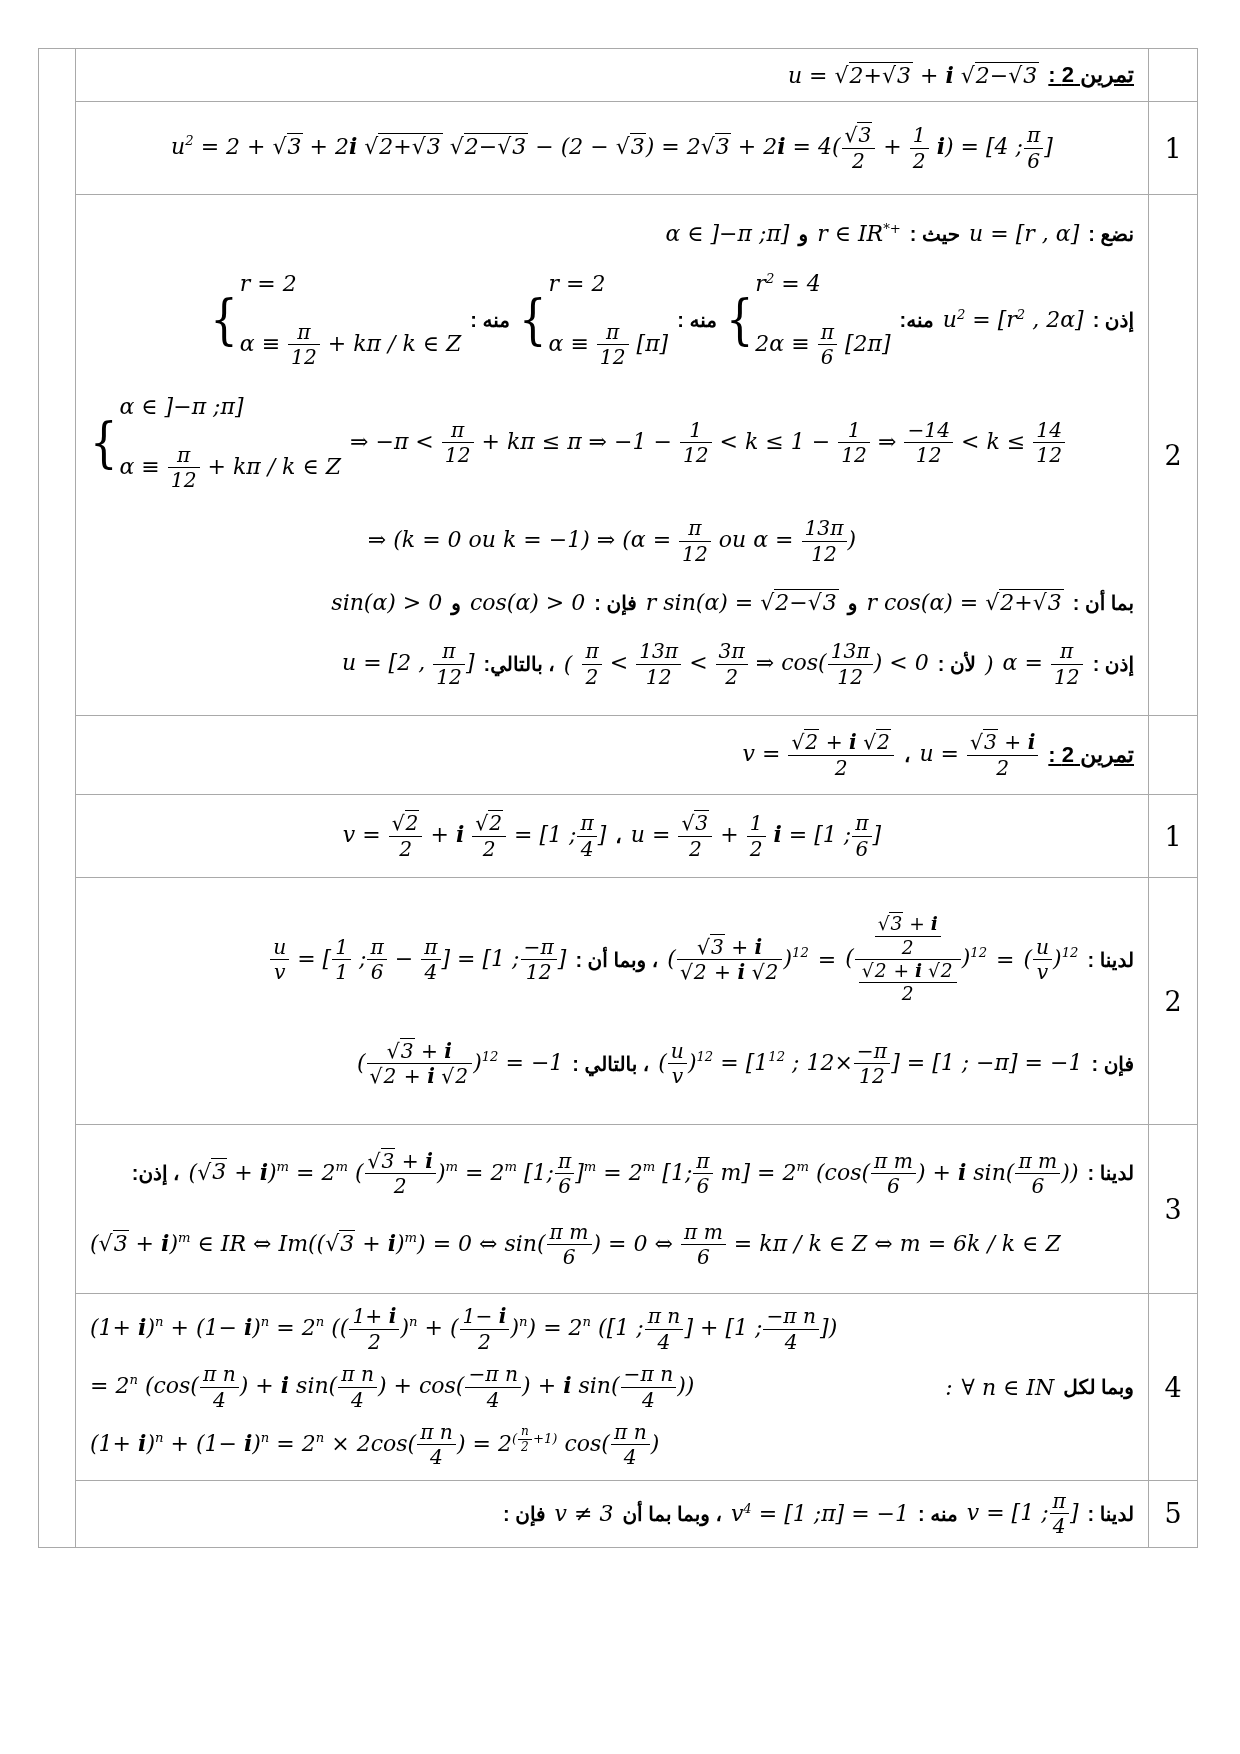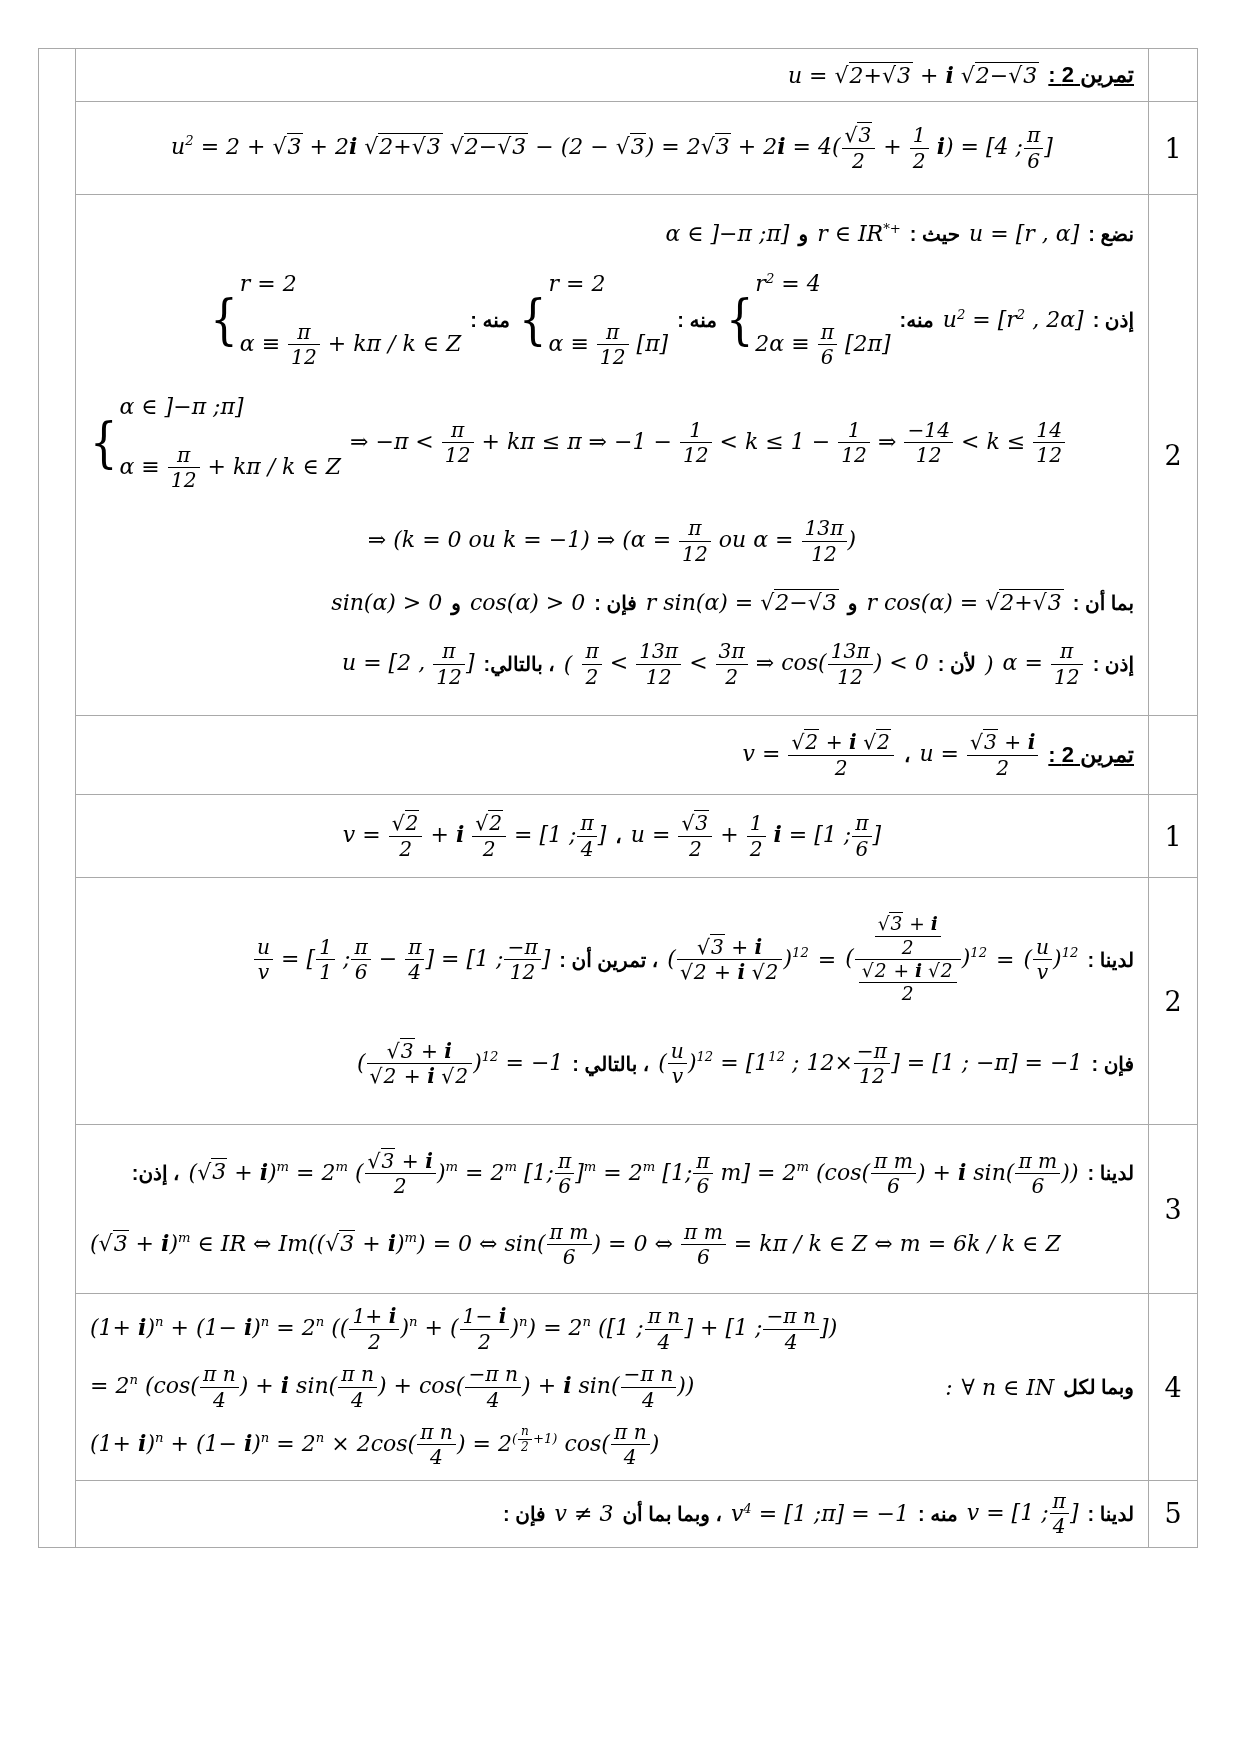--- a/index.html
+++ b/index.html
@@ -266,21 +266,21 @@
                   <span class="fd"><span class="fr">
                       <span class="fn"><span class="sq">√<span class="sr">2</span></span> + <b>i</b> <span class="sq">√<span class="sr">2</span></span></span>
                       <span class="fd">2</span>
                     </span></span>
                 </span>)<sup>12</sup></span>
               <span class="m" dir="ltr">=</span>
               <span class="m" dir="ltr">(<span class="fr">
                   <span class="fn"><span class="sq">√<span class="sr">3</span></span> + <b>i</b></span>
                   <span class="fd"><span class="sq">√<span class="sr">2</span></span> + <b>i</b> <span class="sq">√<span class="sr">2</span></span></span>
                 </span>)<sup>12</sup></span>
-              <span class="ar" dir="rtl">، تمرين أن :</span>
+              <span class="ar" dir="rtl">، وبما أن :</span>
               <span class="m" dir="ltr"><span class="fr">
                   <span class="fn">u</span>
                   <span class="fd">v</span>
                 </span> = [<span class="fr">
                   <span class="fn">1</span>
                   <span class="fd">1</span>
                 </span> ;<span class="fr">
                   <span class="fn">π</span>
                   <span class="fd">6</span>
                 </span> − <span class="fr">

